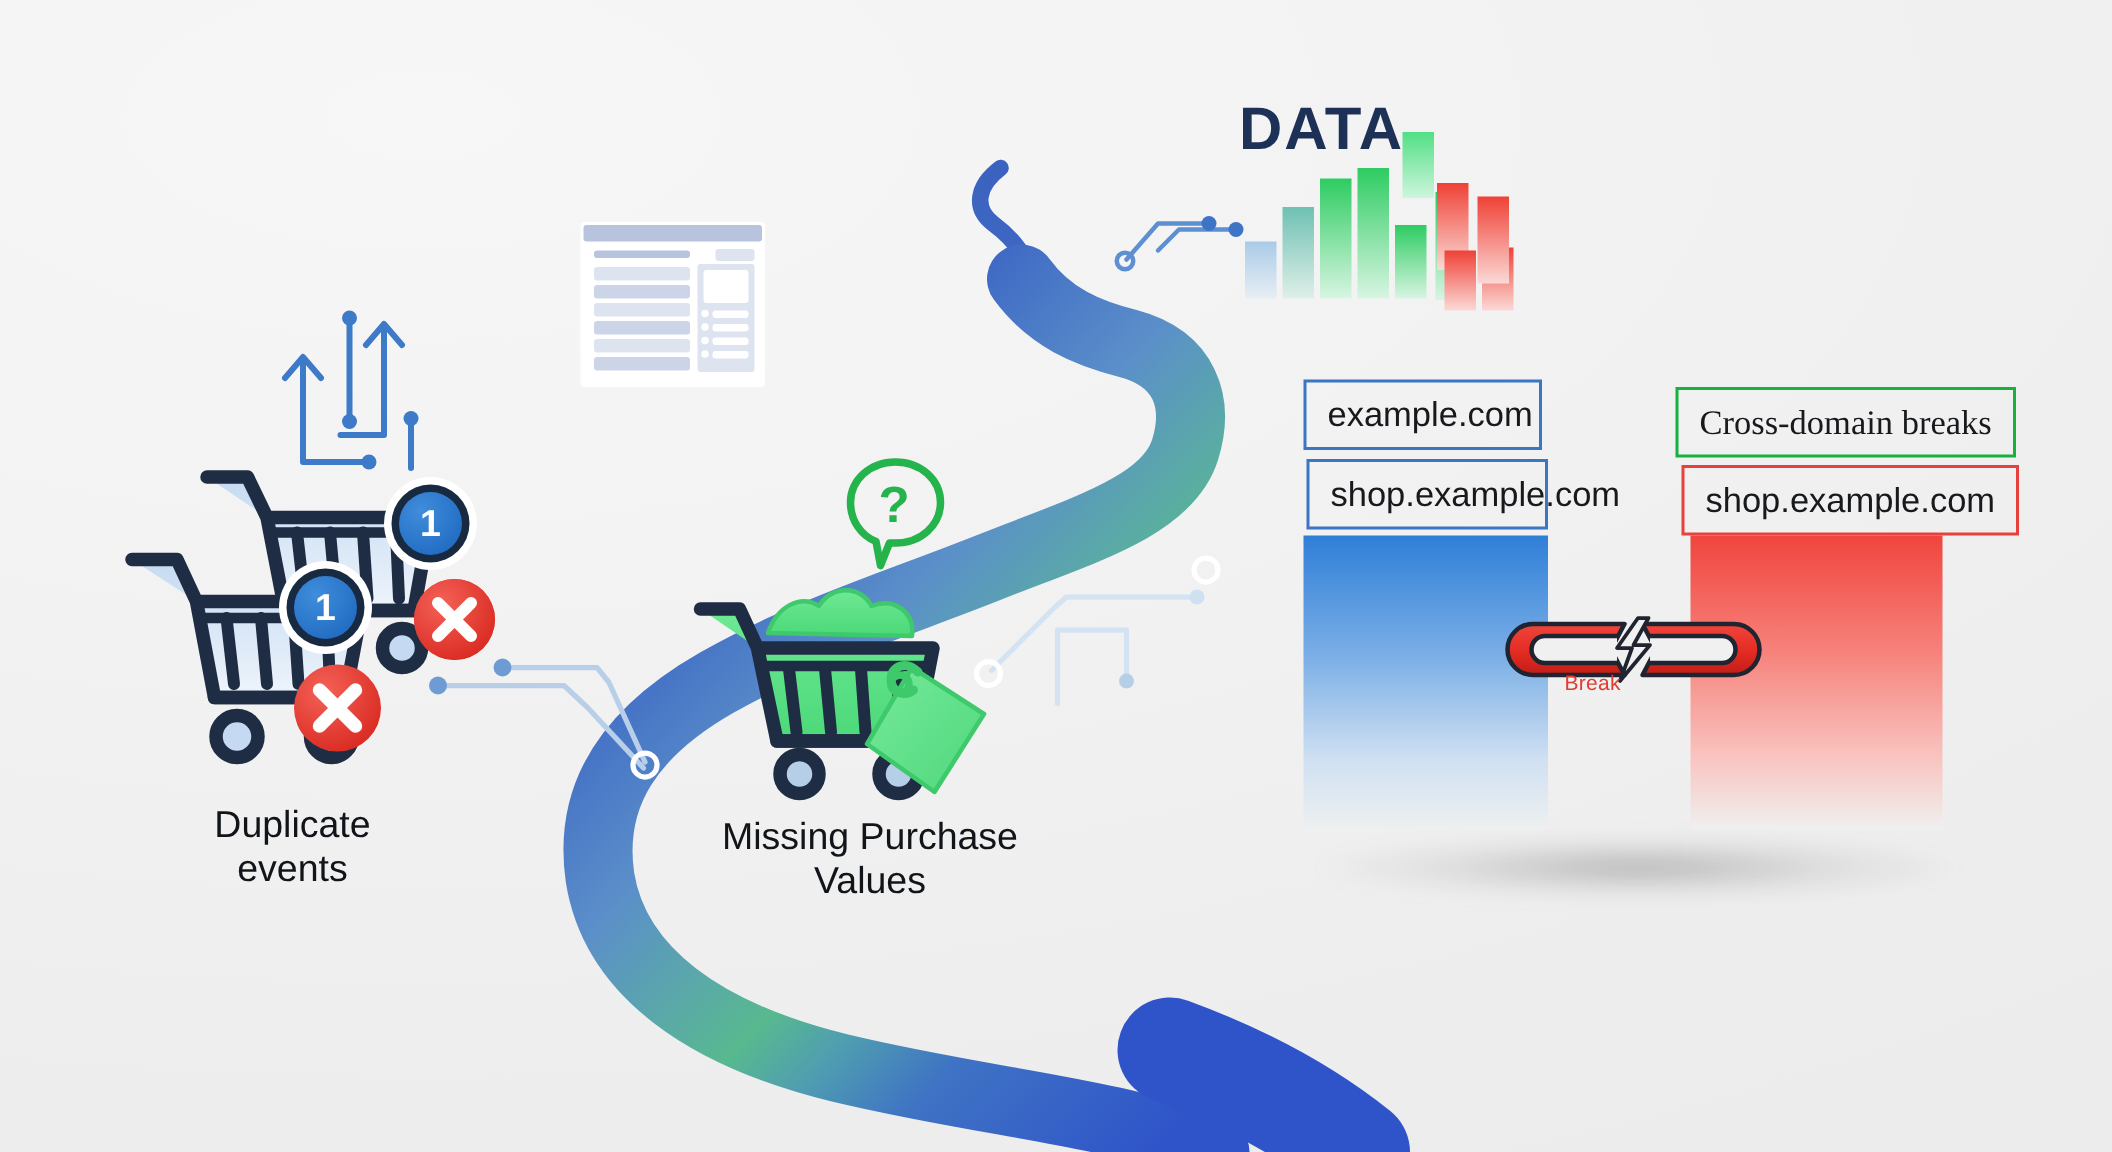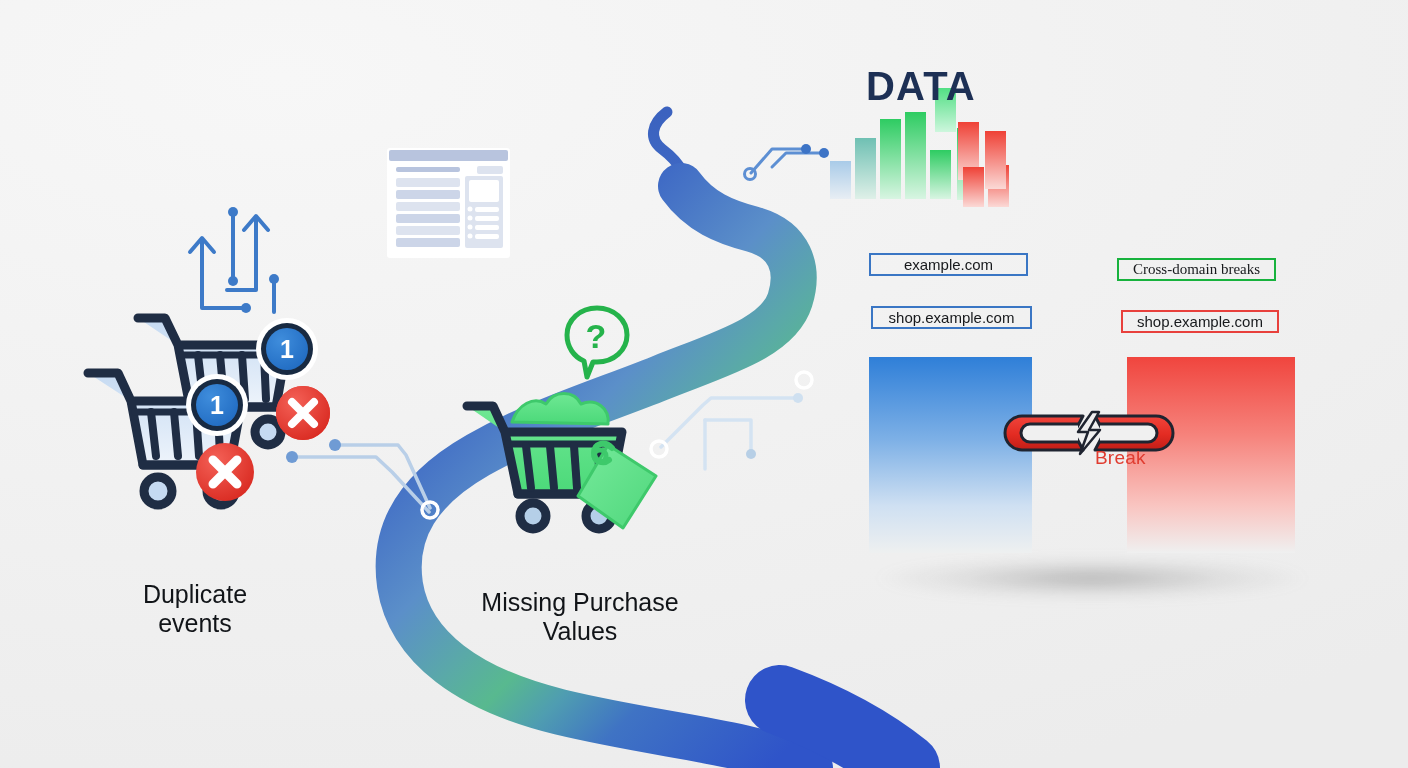--- a/index.html
+++ b/index.html
@@ -17,45 +17,43 @@
   .abs { position: absolute; }
 
   
   #data-title {
     left: 826px; top: 64px;
     font-size: 40px;
     font-weight: 700;
     letter-spacing: 1.2px;
     color: #1d3055;
     font-family: "Liberation Sans", sans-serif;
-    margin-left: 40px;
   }
 
   
   .caption {
     color: #111418;
     font-size: 25px;
     line-height: 29px;
     text-align: center;
     font-family: "Liberation Sans", sans-serif;
     font-weight: 400;
     white-space: pre-line;
-    margin-top: 44px;
   }
   #cap-dup  { left: 95px;  top: 536px; width: 200px; }
   #cap-miss { left: 460px; top: 544px; width: 240px; }
 
   
   .chip {
-    font-size: 15px;
+    font-size: 23px;
     line-height: 19px;
     color: #17191c;
     background: transparent;
     border: 2px solid #3a76c4;
-    padding: 0 14px;
+    padding: 12px 14px;
     text-align: center;
     font-family: "Liberation Sans", sans-serif;
     white-space: nowrap;
   }
   #chip-example   { left: 869px;  top: 253px; width: 159px; }
   #chip-shop-blue { left: 871px;  top: 306px; width: 161px; }
   #chip-cross     { left: 1117px; top: 258px; border-color:#17b23d; }
   #chip-shop-red  { left: 1121px; top: 310px; border-color:#e8403c; }
 
   
@@ -68,22 +66,22 @@
     background: linear-gradient(180deg, #f0453e 0%, #f6837c 40%, #f9c5c1 76%, #eff0f0 100%);
   }
   #panel-shadow {
     left: 812px; top: 556px; width: 560px; height: 56px;
     background: radial-gradient(ellipse 50% 50% at 50% 40%, rgba(60,60,60,.30) 0%, rgba(120,120,120,.12) 48%, rgba(200,200,200,0) 78%);
     filter: blur(6px);
   }
 
   
   #break-label {
-    left: 1095px; top: 447px;
-    font-size: 19px;
+    left: 1043px; top: 447px;
+    font-size: 14px;
     color: #e03c30;
     font-family: "Liberation Sans", sans-serif;
     letter-spacing: .2px;
   }
 
   svg { display:block; overflow: visible; }
 </style>
 </head>
 <body>
 

